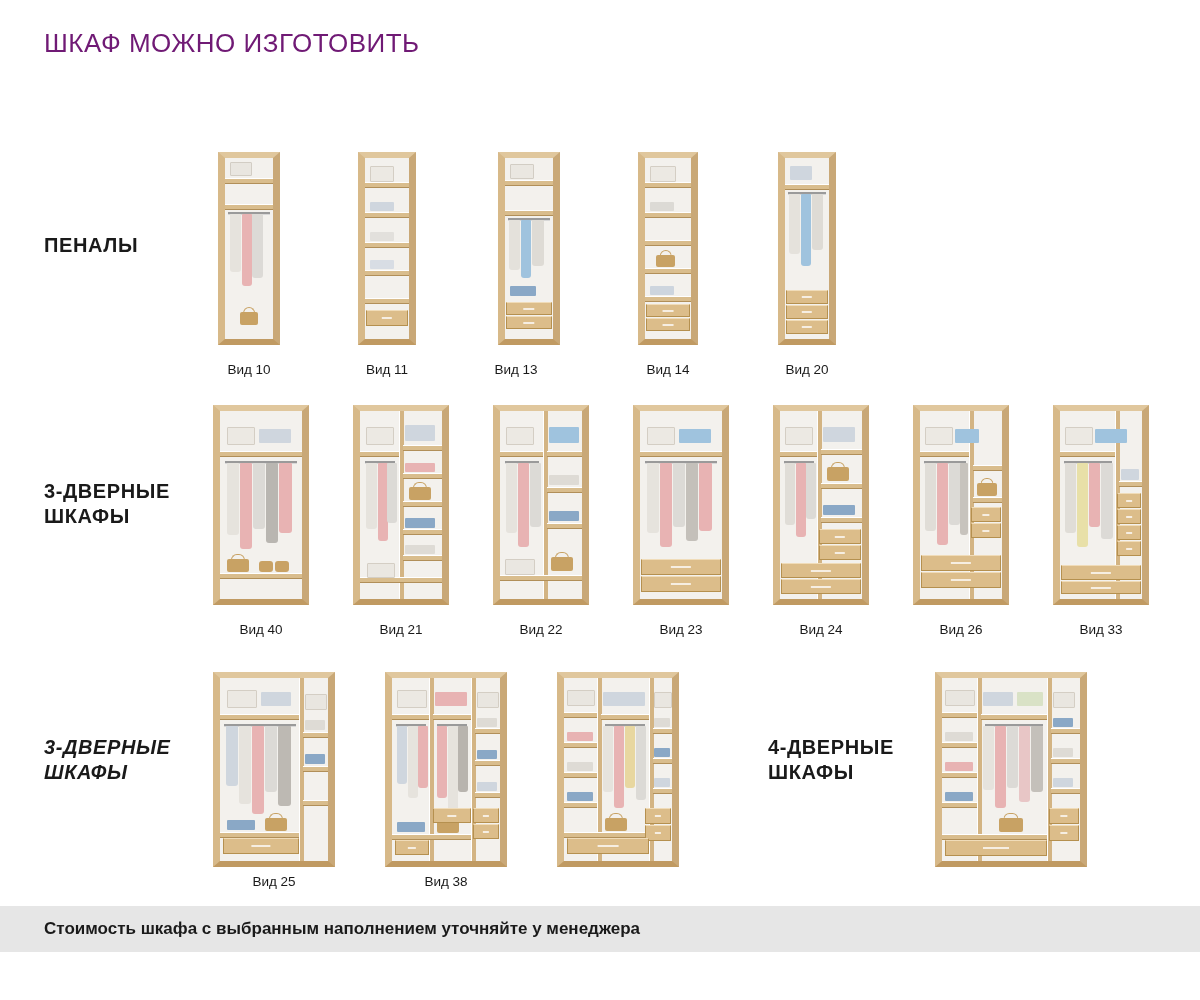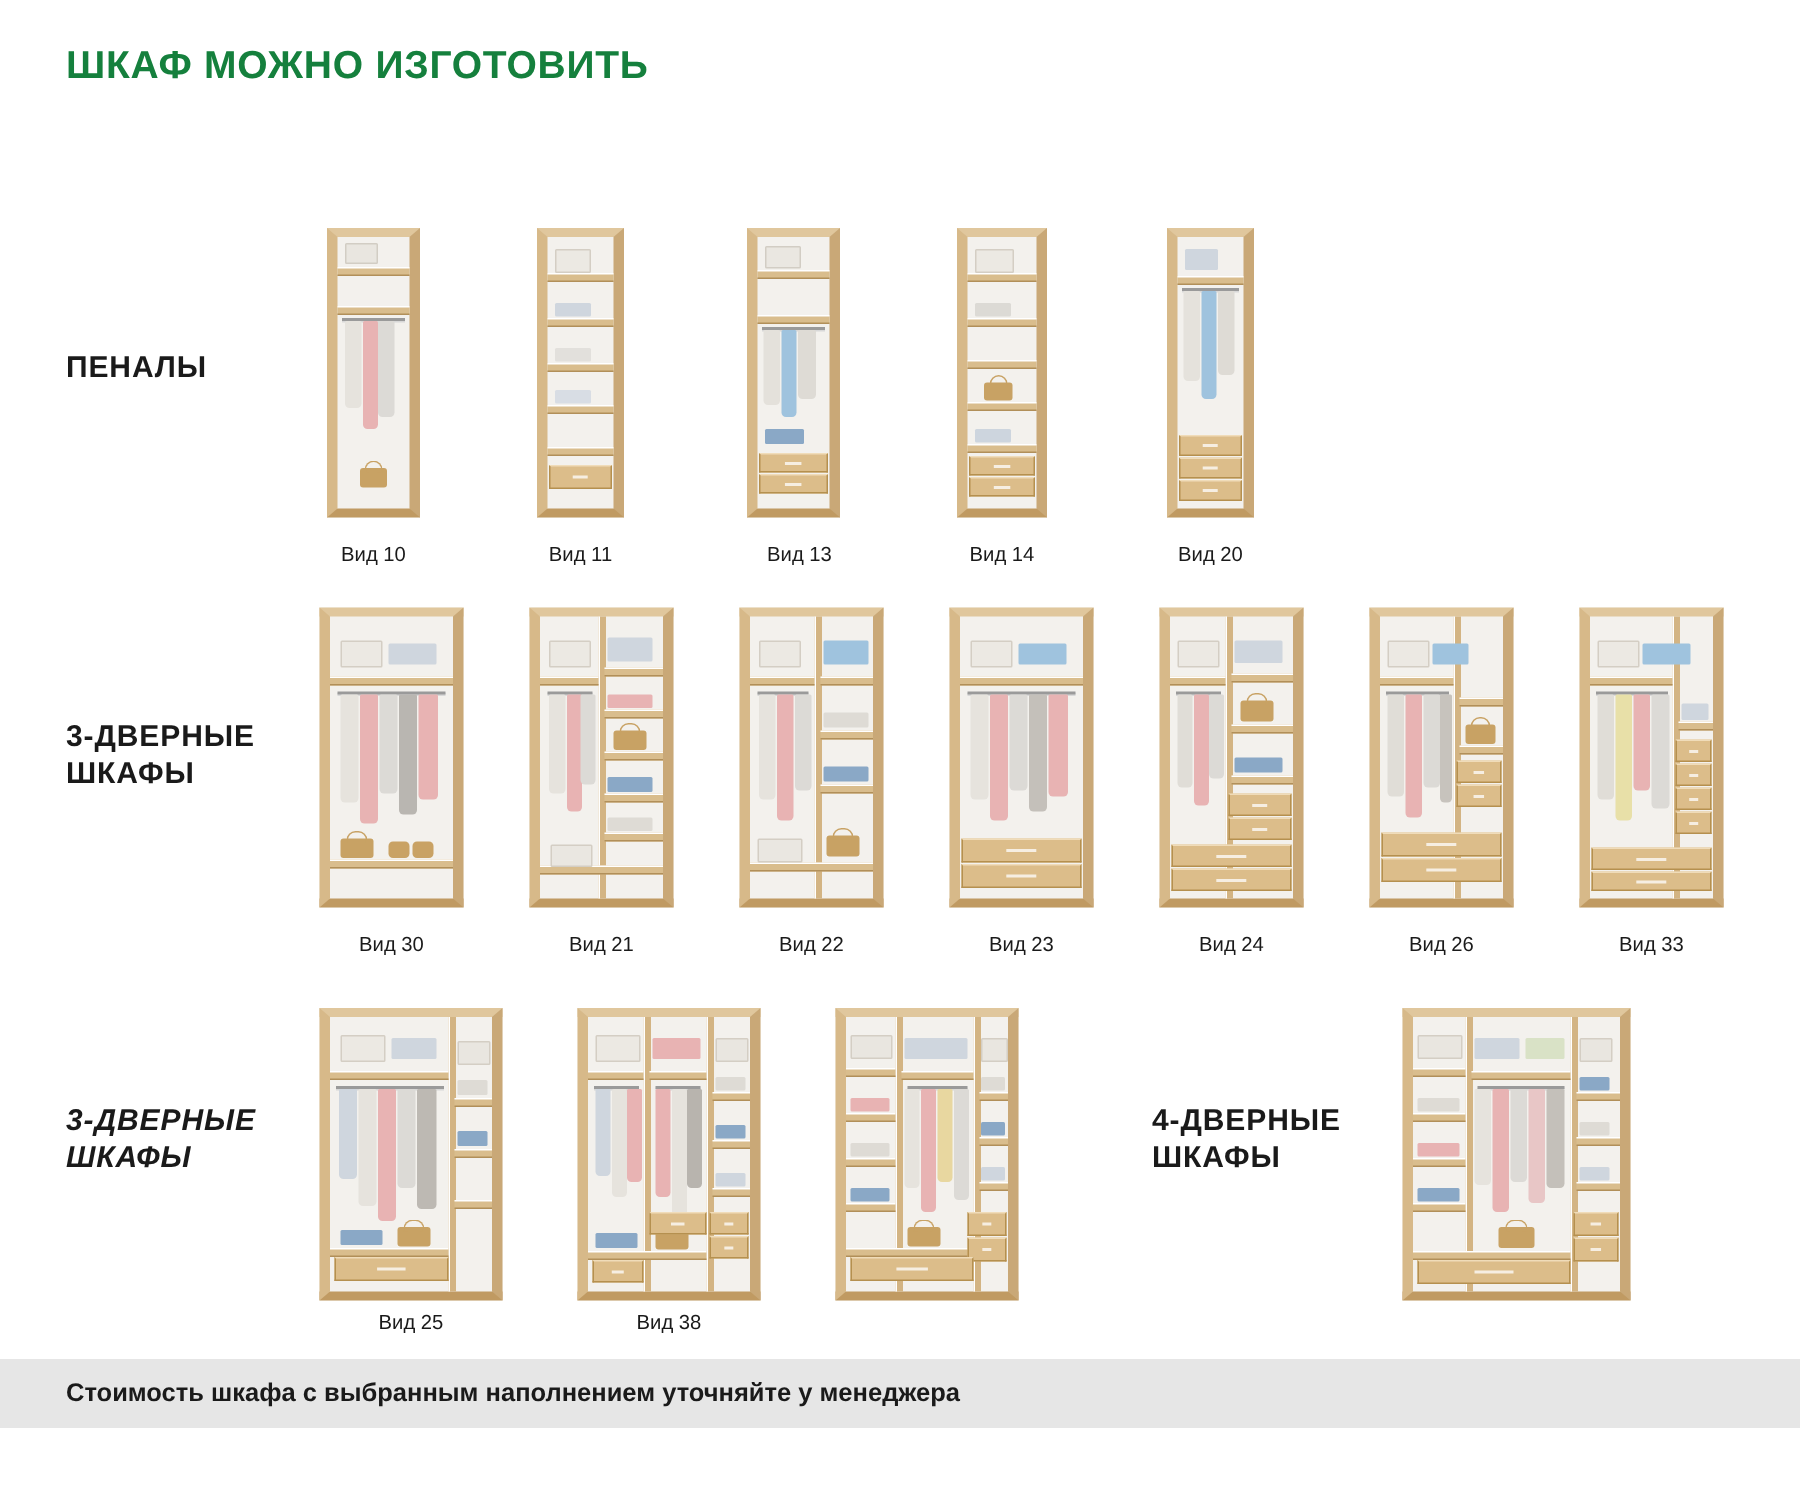--- a/index.html
+++ b/index.html
@@ -15,23 +15,23 @@
     position: relative;
     overflow: hidden;
   }
 
   
   .header {
     padding: 28px 0 0 44px;
   }
   .header-line1 {
     font-size: 26px;
-    font-weight: bold;
+    font-weight: normal;
     letter-spacing: 0.5px;
-    color: #15803d;
+    color: #701a75;
     margin-bottom: 10px;
   }
   .header-line2-wrap {
     display: inline-block;
     background: #ffd900;
     padding: 6px 14px 8px 10px;
     margin-left: -4px;
   }
   .header-line2 {
     font-size: 34px;
@@ -222,21 +222,21 @@
   <div class="sh" style="left:7px; right:7px; top:58px;"></div>
   <div class="rod" style="left:10px; right:10px; top:66px;"></div>
   <div class="clo" style="left:11px; top:68px; width:11px; height:50px; background:#e4e1db;"></div>
   <div class="clo" style="left:23px; top:68px; width:10px; height:58px; background:#9fc3de;"></div>
   <div class="clo" style="left:34px; top:68px; width:12px; height:46px; background:#dedbd5;"></div>
   <div class="box" style="left:12px; top:12px; width:22px; height:13px; background:#eae7e1; border:1px solid #d2cdc4;"></div>
   <div class="box" style="left:12px; top:134px; width:26px; height:10px; background:#8aa8c6;"></div>
   <div class="drw" style="left:8px; right:8px; top:150px; height:13px;"></div>
   <div class="drw" style="left:8px; right:8px; top:164px; height:13px;"></div>
 </div>
-<div class="caption" style="left:502px; top:362px; width:62px;text-align:center;">Вид 13</div>
+<div class="caption" style="left:485px; top:362px; width:62px;text-align:center;">Вид 13</div>
 
 <div class="wardrobe" style="left:638px; top:152px; width:60px; height:193px;">
   <div class="cab"></div>
   <div class="sh" style="left:7px; right:7px; top:30px;"></div>
   <div class="sh" style="left:7px; right:7px; top:60px;"></div>
   <div class="sh" style="left:7px; right:7px; top:88px;"></div>
   <div class="sh" style="left:7px; right:7px; top:116px;"></div>
   <div class="sh" style="left:7px; right:7px; top:144px;"></div>
   <div class="box" style="left:12px; top:14px; width:24px; height:14px; background:#ece9e3; border:1px solid #d4cec4;"></div>
   <div class="box" style="left:12px; top:50px; width:24px; height:9px; background:#dcdad5;"></div>
@@ -270,21 +270,21 @@
   <div class="clo" style="left:40px; top:58px; width:12px; height:66px; background:#dcdad6;"></div>
   <div class="clo" style="left:53px; top:58px; width:12px; height:80px; background:#b9b6b1;"></div>
   <div class="clo" style="left:66px; top:58px; width:13px; height:70px; background:#e8b3b3;"></div>
   <div class="box" style="left:14px; top:22px; width:26px; height:16px; background:#ece9e3; border:1px solid #d4cec4;"></div>
   <div class="box" style="left:46px; top:24px; width:32px; height:14px; background:#cfd6de;"></div>
   <div class="sh" style="left:7px; right:7px; top:168px;"></div>
   <div class="bagh" style="left:14px; top:154px; width:22px; height:13px;"></div>
   <div class="box" style="left:46px; top:156px; width:14px; height:11px; background:#c9a264; border-radius:3px;"></div>
   <div class="box" style="left:62px; top:156px; width:14px; height:11px; background:#c9a264; border-radius:3px;"></div>
 </div>
-<div class="caption" style="left:213px; top:622px; width:96px;">Вид 30</div>
+<div class="caption" style="left:213px; top:622px; width:96px;">Вид 40</div>
 
 <div class="wardrobe" style="left:353px; top:405px; width:96px; height:200px;">
   <div class="cab"></div>
   <div class="dv" style="left:46px; top:6px; bottom:6px;"></div>
   <div class="sh" style="left:7px; width:39px; top:46px;"></div>
   <div class="rod" style="left:12px; width:30px; top:56px;"></div>
   <div class="clo" style="left:13px; top:58px; width:11px; height:66px; background:#e6e3dd;"></div>
   <div class="clo" style="left:25px; top:58px; width:10px; height:78px; background:#e8b3b3;"></div>
   <div class="clo" style="left:34px; top:58px; width:10px; height:60px; background:#dcdad6;"></div>
   <div class="box" style="left:13px; top:22px; width:26px; height:16px; background:#ece9e3; border:1px solid #d4cec4;"></div>

